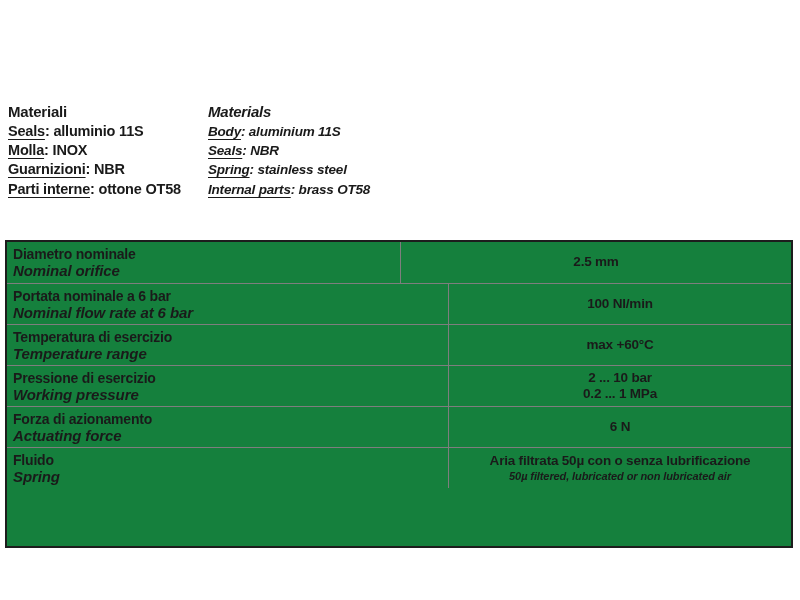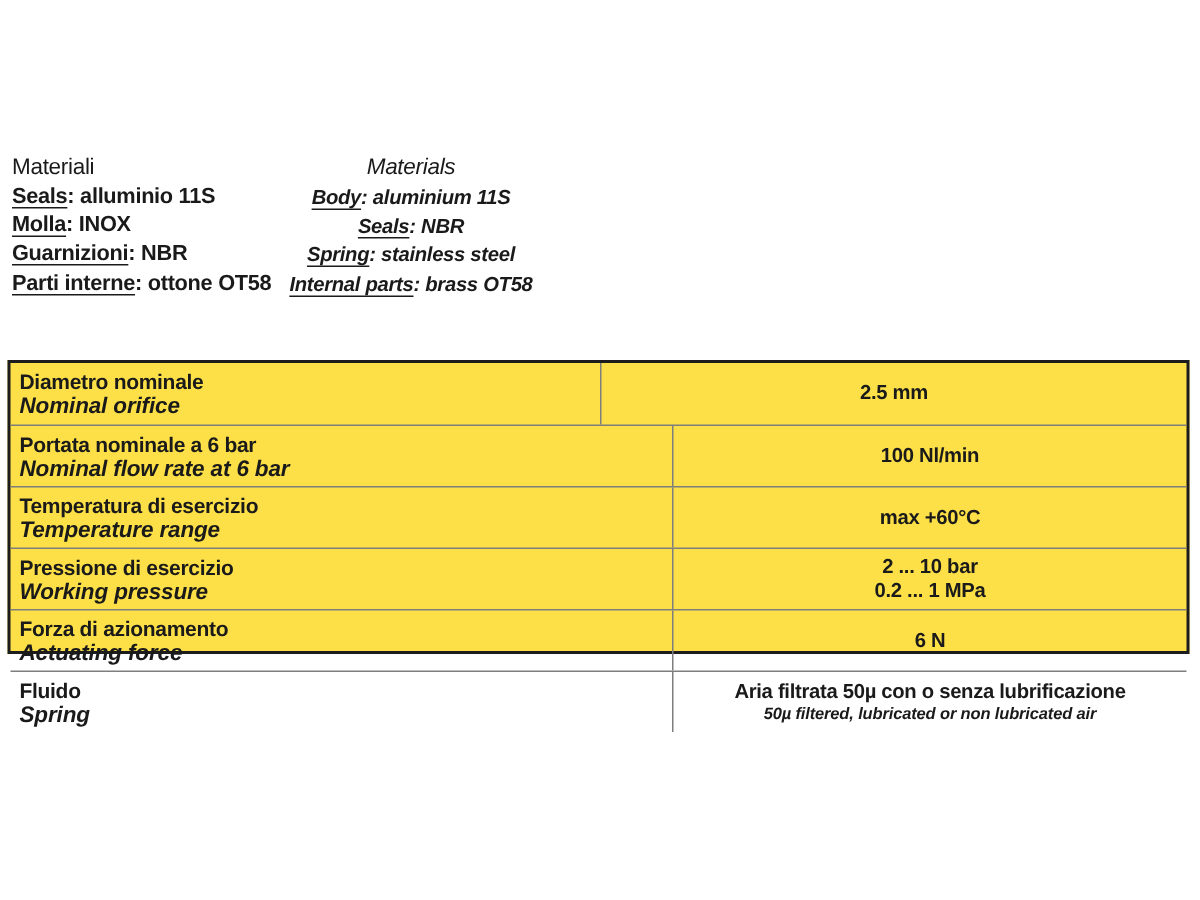--- a/index.html
+++ b/index.html
@@ -8,23 +8,23 @@
     font-family: "Liberation Sans", sans-serif;
     color: #1a1a1a;
     position: relative;
     overflow: hidden;
   }
   .page { position: absolute; inset: 0; background: #ffffff; }
 
   
   .materials { position: absolute; top: 102px; }
   .materials-it { left: 8px; width: 180px; }
-  .materials-en { left: 179px; width: 190px; font-style: italic; text-align: center; }
+  .materials-en { left: 208px; width: 190px; font-style: italic; }
   .mat-title {
-    font-weight: normal;
+    font-weight: bold;
     font-size: 15px;
     line-height: 19.5px;
     letter-spacing: -0.2px;
   }
   .mat-item {
     font-weight: bold;
     font-size: 14.5px;
     line-height: 19.4px;
     letter-spacing: -0.2px;
     white-space: nowrap;
@@ -35,23 +35,23 @@
     text-decoration-thickness: 1.3px;
     text-underline-offset: 3px;
   }
 
   
   .spec-table {
     position: absolute;
     left: 5px;
     top: 240px;
     width: 788px;
-    height: 196px;
+    height: 308px;
     border: 2px solid #1d1d1d;
-    background: #fde047;
+    background: #15803d;
   }
   .spec-row {
     display: flex;
     height: 41px;
   }
   .spec-row + .spec-row { border-top: 1.5px solid #7e7e7e; gap: 48px; }
   .spec-left {
     width: 393px;
     padding: 4px 4px 0 6px;
     flex: 0 0 auto;

